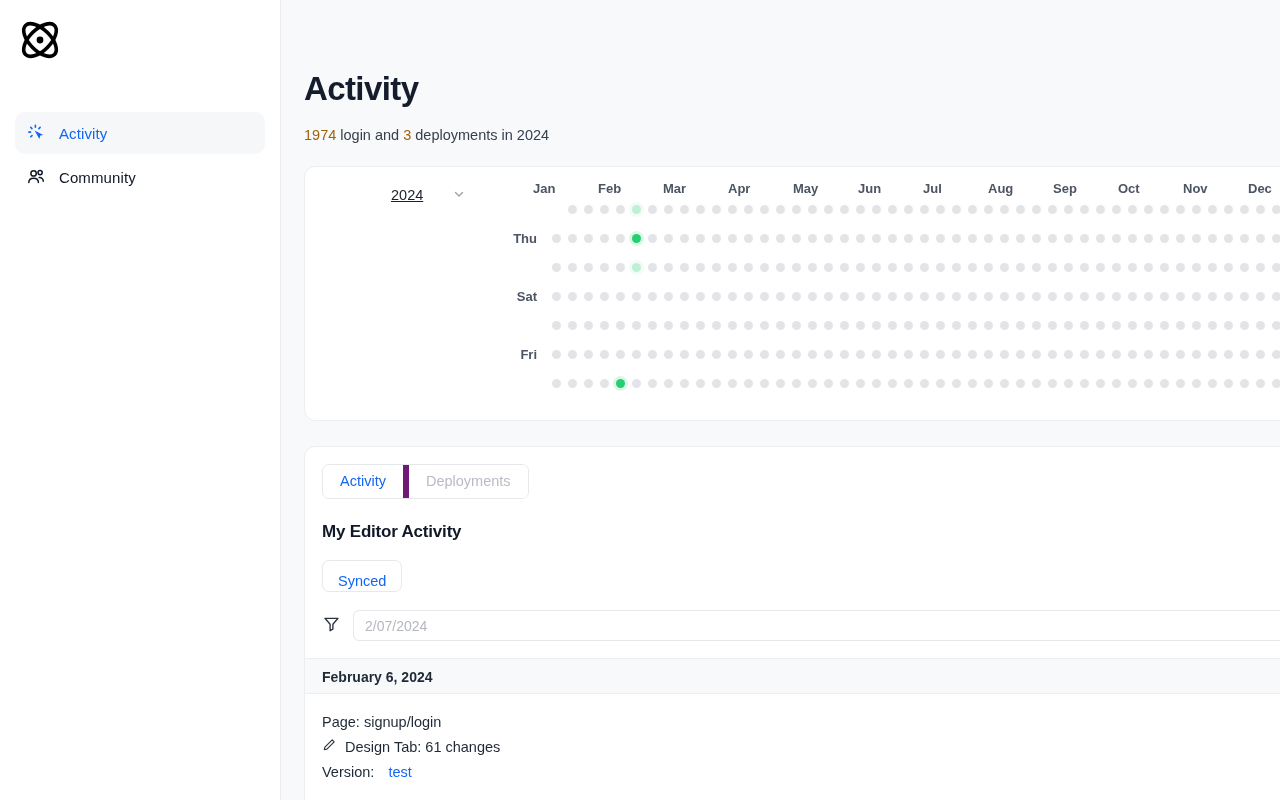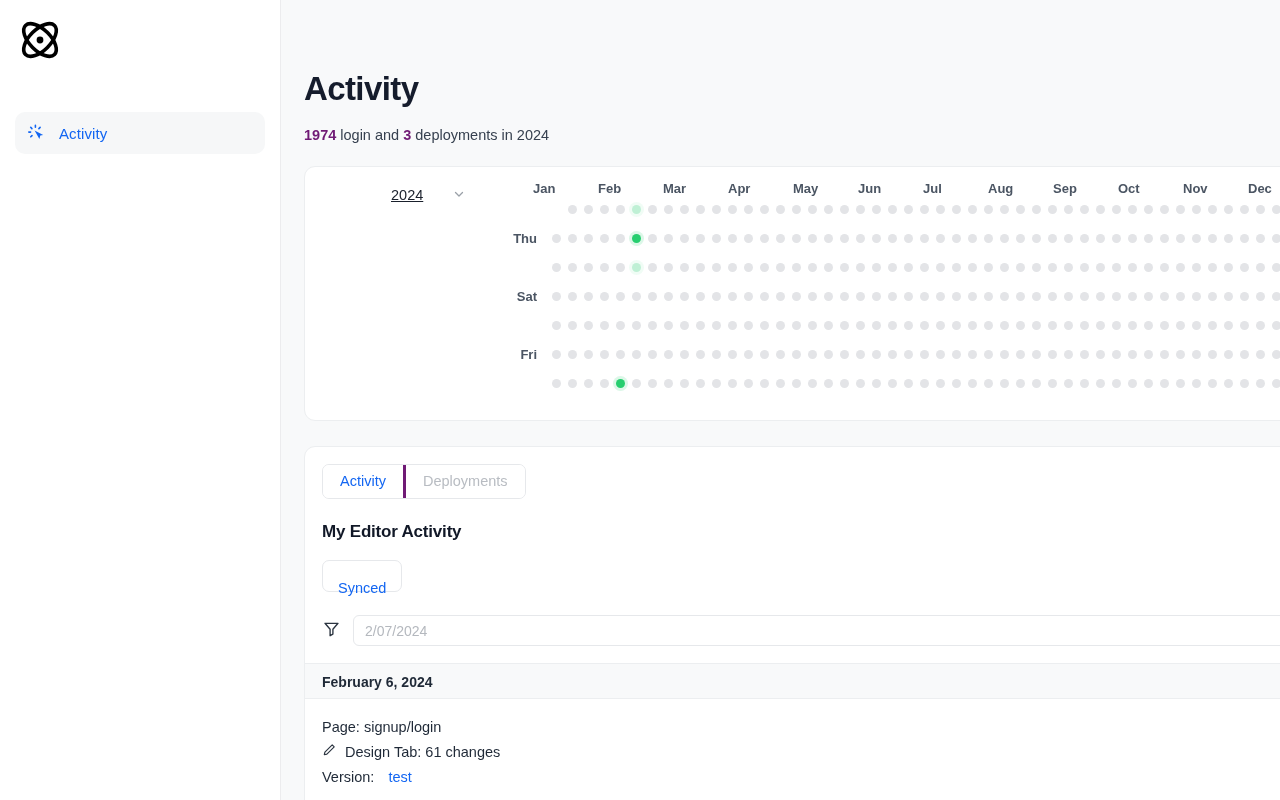--- a/index.html
+++ b/index.html
@@ -53,21 +53,21 @@
     font-weight: 800;
     color: #151c2c;
     letter-spacing: -.6px;
     margin: 72px 0 0 0;
   }
   #subtitle {
     margin-top: 22px;
     font-size: 14.5px;
     color: #36404f;
   }
-  #subtitle b { font-weight: 700; color: #701a75; }
+  #subtitle b { font-weight: 400; color: #a16207; }
 
   .card {
     background: #ffffff;
     border: 1px solid #eceef0;
     border-radius: 11px;
     margin-top: 23px;
     width: 1100px;
   }
 
   
@@ -119,36 +119,36 @@
     overflow: hidden;
     background: #fff;
   }
   .tab {
     padding: 0 17px;
     height: 33px; line-height: 33px;
     font-size: 14.5px;
     cursor: pointer;
     background: #fff;
   }
-  .tab + .tab { border-left: 3px solid #701a75; }
+  .tab + .tab { border-left: 6px solid #701a75; }
   .tab.active { color: #1366f2; }
   .tab.inactive { color: #b8bcc2; }
 
   .section-title {
     margin: 23px 0 0 17px;
     font-size: 17px; font-weight: 700; color: #111827;
     letter-spacing: -.2px;
   }
   .synced-btn {
     display: inline-block;
     margin: 18px 0 0 17px;
     border: 1px solid #e6e8eb;
     border-radius: 7px;
     height: 32px; line-height: 30px;
-    padding: 12px 15px;
+    padding: 5px 15px;
     font-size: 14.5px;
     color: #1366f2;
     background: #fff;
     cursor: pointer;
   }
 
   .filter-row {
     display: flex; align-items: center;
     gap: 12px;
     margin: 18px 0 0 17px;
@@ -206,20 +206,31 @@
       <div class="nav-item active">
         <span class="nav-icon">
           <svg width="20" height="20" viewBox="0 0 20 20" fill="none" stroke="#1366f2" stroke-width="1.6" stroke-linecap="round">
             <path d="M8.6 7.6 L13.4 16.1 L14.3 12.4 L17.2 11.9 Z" fill="#1366f2" stroke="none"></path>
             <path d="M9.4 4.2 V2.4 M5.9 5.6 L4.7 4.3 M4.6 9.1 H2.8 M6.0 12.6 L4.8 13.8 M12.9 5.6 L14.1 4.4"></path>
           </svg>
         </span>
         <span class="nav-label">Activity</span>
       </div>
 
+      <div class="nav-item">
+        <span class="nav-icon">
+          <svg width="20" height="20" viewBox="0 0 20 20" fill="none" stroke="#111827" stroke-width="1.5" stroke-linecap="round" stroke-linejoin="round">
+            <circle cx="7.6" cy="6.4" r="2.7"></circle>
+            <path d="M2.8 15.6c0-2.7 2.1-4.4 4.8-4.4s4.8 1.7 4.8 4.4"></path>
+            <circle cx="14.1" cy="5.6" r="2.1"></circle>
+            <path d="M13.2 10.6c2.3-.25 4.1 1.4 4.1 3.7"></path>
+          </svg>
+        </span>
+        <span class="nav-label">Community</span>
+      </div>
     </nav>
   </aside>
 
   <main id="main">
 
     <h1 id="page-title">Activity</h1>
 
     <div id="subtitle">
       <b>1974</b><span> login and </span><b>3</b><span> deployments in 2024</span>
     </div>

